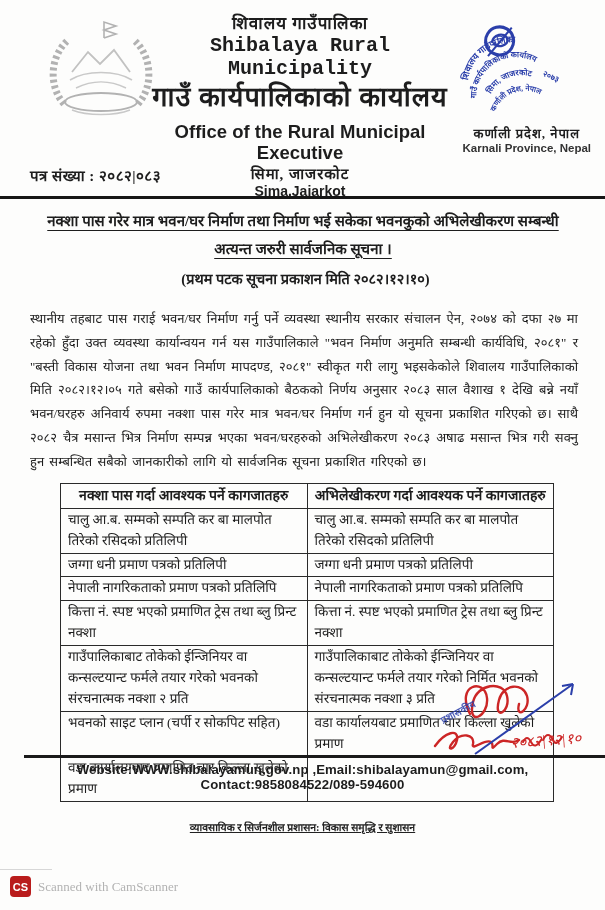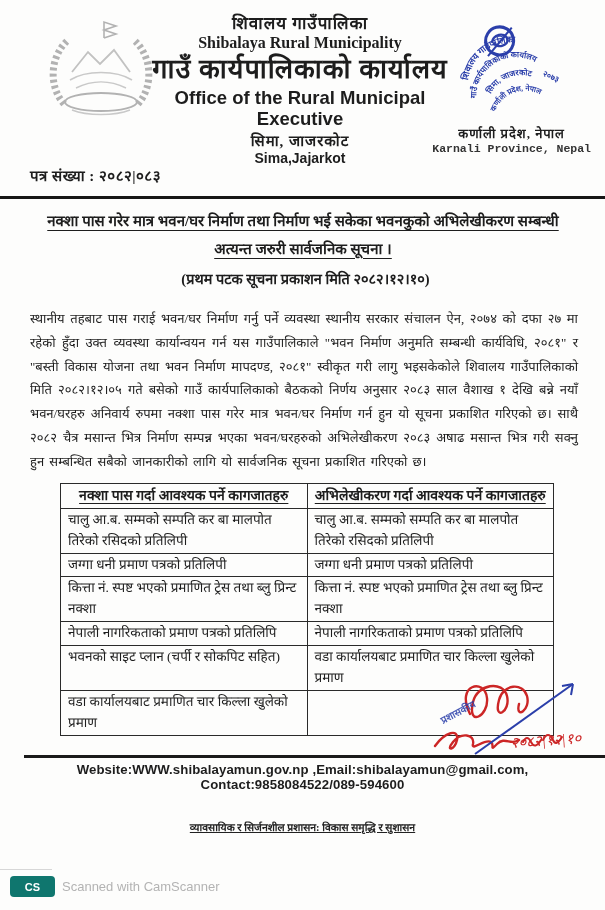--- a/index.html
+++ b/index.html
@@ -14,31 +14,31 @@
     overflow: hidden;
   }
   
   .header { position: relative; height: 150px; }
   .emblem { position: absolute; left: 42px; top: 16px; width: 118px; height: 108px; opacity: .75; }
   .head-center {
     position: absolute; left: 150px; top: 14px; width: 300px;
     text-align: center; line-height: 1.15;
   }
   .np-small   { font-size: 17px; font-weight: bold; letter-spacing: 1px; }
-  .en-small   { font-size: 16px; font-weight: bold; font-family: Liberation Serif, serif; }
+  .en-small   { font-size: 20px; font-weight: bold; font-family: Liberation Mono, monospace; }
   .np-big     { font-size: 27px; font-weight: bold; margin-top: 2px; letter-spacing: 1px; }
-  .en-big     { font-size: 18.5px; font-weight: bold; font-family: "Liberation Sans", sans-serif; margin-top: 2px; }
+  .en-big     { font-size: 18.5px; font-weight: bold; font-family: "Liberation Sans", sans-serif; margin-top: 8px; }
   .np-addr    { font-size: 15px; font-weight: bold; margin-top: 3px; letter-spacing: 1px; }
   .en-addr    { font-size: 14px; font-weight: bold; font-family: "Liberation Sans", sans-serif; }
   .stamp-wrap { position: absolute; left: 452px; top: 18px; width: 110px; height: 105px; transform: rotate(-14deg); }
   .province {
     position: absolute; right: 14px; top: 126px; text-align: center; line-height: 1.2;
   }
   .province .np { font-size: 13px; font-weight: bold; letter-spacing: 1px; }
-  .province .en { font-size: 11.5px; font-weight: bold; font-family: Liberation Mono, monospace; color:#333; }
+  .province .en { font-size: 11.5px; font-weight: bold; font-family: Liberation Sans, sans-serif; color:#333; }
   
   .refs { position: absolute; left: 30px; top: 150px; line-height: 1.9; }
   .refs .line { font-size: 15px; font-weight: bold; letter-spacing: .5px; margin-top: 12px; }
   .divider-top { position: absolute; left: 0; top: 196px; width: 605px; height: 3px; background: #161616; }
   
   .title {
     position: absolute; left: 38px; top: 208px; width: 530px;
     text-align: center; font-size: 15px; font-weight: bold; line-height: 1.85;
     text-decoration: underline; text-underline-offset: 4px;
   }
@@ -48,42 +48,42 @@
     position: absolute; left: 30px; top: 307px; width: 548px;
     font-size: 13px; line-height: 1.83; text-align: justify; word-spacing: 2px;
   }
   
   .doc-table {
     position: absolute; left: 60px; top: 483px; width: 494px;
     border-collapse: collapse; font-size: 13.5px; line-height: 1.55;
   }
   .doc-table th, .doc-table td { border: 1.6px solid #2a2a2a; padding: 1px 7px; vertical-align: top; text-align: left; }
   .doc-table th { text-align: center; font-size: 14px; }
-  .doc-table th span { text-decoration: underline; text-underline-offset: 3px; }
+  .doc-table th span { text-underline-offset: 3px; }
   .doc-table td.empty { height: 22px; }
   
   .signature { position: absolute; left: 415px; top: 676px; width: 175px; height: 105px; }
   
   .divider-bottom { position: absolute; left: 24px; top: 755px; width: 581px; height: 2.5px; background: #1a1a1a; }
   .footer-contact {
     position: absolute; left: 0; top: 762px; width: 605px; text-align: center;
     font-size: 13.2px; font-weight: bold; font-family: "Liberation Sans", sans-serif; letter-spacing: .1px;
   }
   .footer-motto {
     position: absolute; left: 0; top: 783px; width: 605px; text-align: center;
     font-size: 10.5px; font-weight: bold; text-decoration: underline; color:#222;margin-top:37px;
   }
   
   .cs-bar { position: absolute; left: 10px; top: 876px; display: flex; align-items: center; gap: 7px; }
   .cs-badge {
-    width: 45px; height: 21px; border-radius: 4px; background: #0f766e;
+    width: 21px; height: 21px; border-radius: 4px; background: #b91c1c;
     color: #fff; font-family: "Liberation Sans", sans-serif; font-weight: bold;
     font-size: 11px; display: flex; align-items: center; justify-content: center;
   }
-  .cs-label { color: #b3b3b3; font-family: Liberation Sans, sans-serif; font-size: 13px; }
+  .cs-label { color: #b3b3b3; font-family: Liberation Serif, serif; font-size: 13px; }
   .cs-edge { position:absolute; left:0; top:869px; width:52px; height:1px; background:#d7d7d7; }
 </style>
 </head>
 <body>
 
 <div class="page">
 
   <div class="header">
 
     <svg class="emblem" viewBox="0 0 118 108">
@@ -165,26 +165,30 @@
     <tbody>
       <tr>
         <td>चालु आ.ब. सम्मको सम्पति कर बा मालपोत तिरेको रसिदको प्रतिलिपी</td>
         <td>चालु आ.ब. सम्मको सम्पति कर बा मालपोत तिरेको रसिदको प्रतिलिपी</td>
       </tr>
       <tr>
         <td>जग्गा धनी प्रमाण पत्रको प्रतिलिपी</td>
         <td>जग्गा धनी प्रमाण पत्रको प्रतिलिपी</td>
       </tr>
       <tr>
+        <td>नेपाली नागरिकताको प्रमाण पत्रको प्रतिलिपि</td>
+        <td>नेपाली नागरिकताको प्रमाण पत्रको प्रतिलिपि</td>
+      </tr>
+      <tr>
         <td>कित्ता नं. स्पष्ट भएको प्रमाणित ट्रेस तथा ब्लु प्रिन्ट नक्शा</td>
         <td>कित्ता नं. स्पष्ट भएको प्रमाणित ट्रेस तथा ब्लु प्रिन्ट नक्शा</td>
       </tr>
       <tr>
-        <td>नेपाली नागरिकताको प्रमाण पत्रको प्रतिलिपि</td>
-        <td>नेपाली नागरिकताको प्रमाण पत्रको प्रतिलिपि</td>
+        <td>गाउँपालिकाबाट तोकेको ईन्जिनियर वा कन्सल्टयान्ट फर्मले तयार गरेको भवनको संरचनात्मक नक्शा २ प्रति</td>
+        <td>गाउँपालिकाबाट तोकेको ईन्जिनियर वा कन्सल्टयान्ट फर्मले तयार गरेको  निर्मित भवनको संरचनात्मक नक्शा ३ प्रति</td>
       </tr>
       <tr>
         <td>भवनको साइट प्लान (चर्पी र सोकपिट सहित)</td>
         <td>वडा कार्यालयबाट प्रमाणित चार किल्ला खुलेको प्रमाण</td>
       </tr>
       <tr>
         <td>वडा कार्यालयबाट प्रमाणित चार किल्ला खुलेको प्रमाण</td>
         <td class="empty"></td>
       </tr>
     </tbody>

